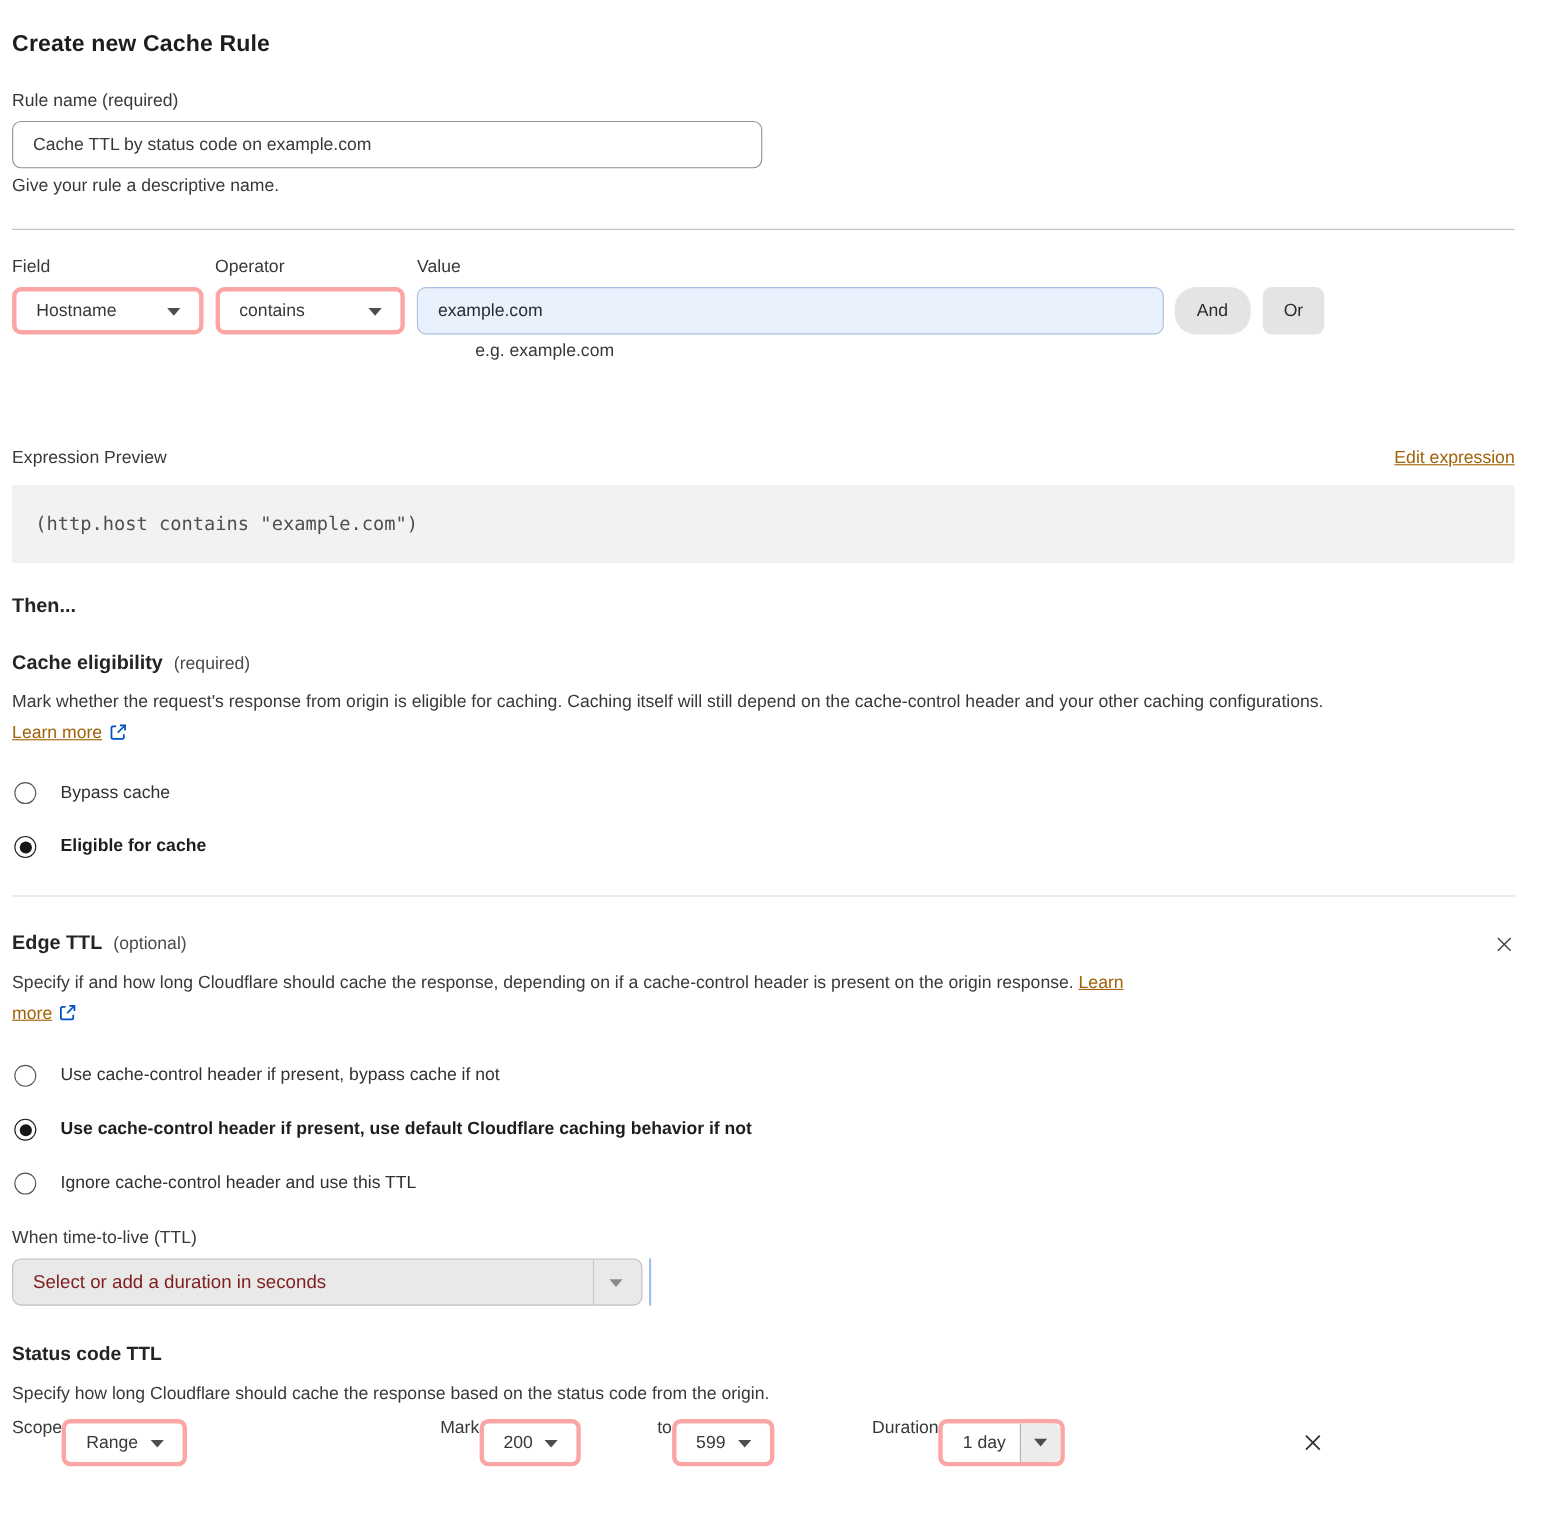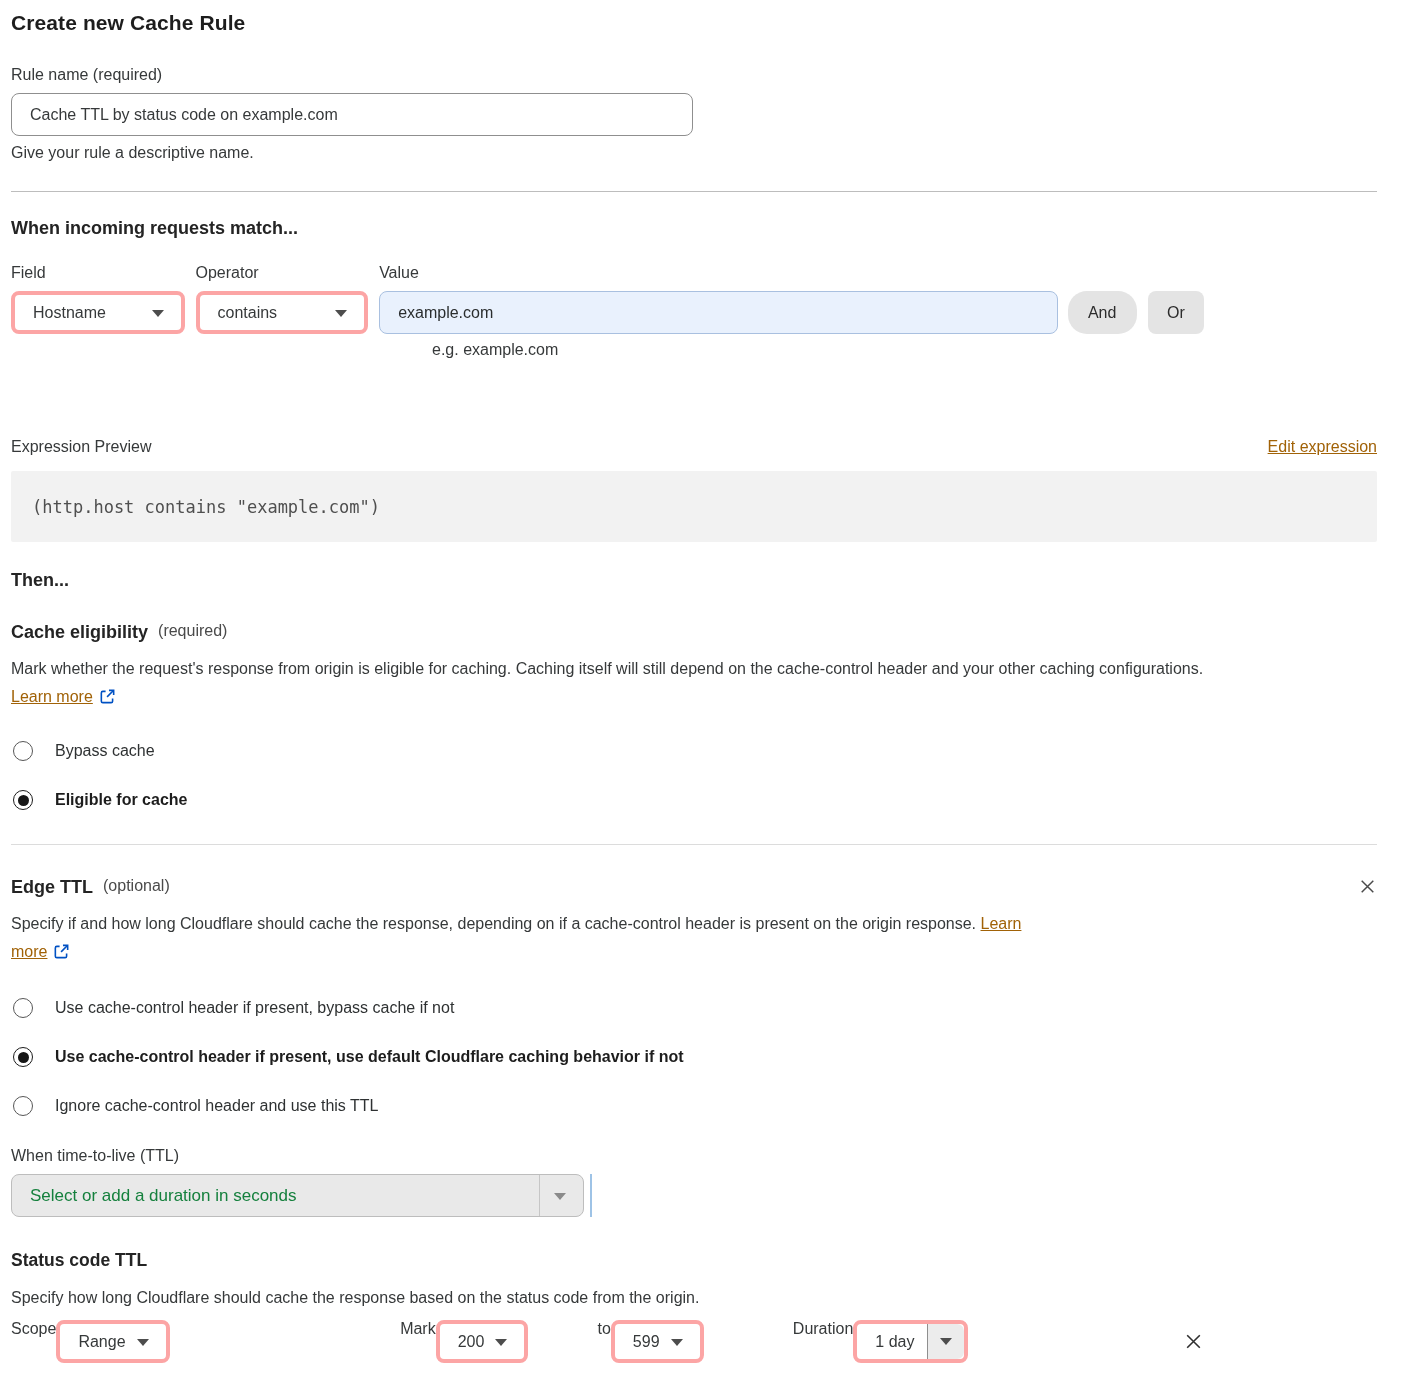--- a/index.html
+++ b/index.html
@@ -2,21 +2,21 @@
 <html><head>
 <meta charset="utf-8">
 <style>
   * { box-sizing: border-box; }
   html,body { margin:0; padding:0; background:#ffffff; }
   body {
     width:1412px; height:1376px;
     font-family:"Liberation Sans","DejaVu Sans",sans-serif;
     font-size:16px; color:#36393a; overflow:hidden;
   }
-  .page { padding:11px 0 0 11px; width:1204px; }
+  .page { padding:28px 0 0 11px; width:1204px; }
 
   h1.page-title { margin:0; font-size:21px; font-weight:700; color:#1d1d1d; letter-spacing:.1px; }
   .field-label { display:block; font-size:16px; color:#36393a; }
   .helper { font-size:16px; color:#36393a; }
 
   .rule-label { margin-top:31px; }
   .text-input {
     margin-top:9px; display:block; width:682px; height:43px;
     border:1px solid #8f8f8f; border-radius:8px; padding:0 18px;
     font-family:inherit; font-size:16px; color:#36393a; background:#fff; outline:none;
@@ -62,21 +62,21 @@
   .expr-header { margin-top:43px; width:1366px; display:flex; justify-content:space-between; align-items:flex-end; }
   a.link { color:#a16207; text-decoration:underline; cursor:pointer;margin-top:36px; }
   .code-block {
     margin-top:15px; width:1366px; height:71px; background:#f2f2f2; border-radius:2px;
     display:flex; align-items:center; padding-left:21px;
   }
   .code-block code { font-family:"DejaVu Sans Mono","Liberation Mono",monospace; font-size:17px; color:#4f4f4f; }
 
   h2.then-heading { margin-top:28px; }
 
-  .section-head-row { margin-top:31px; width:1366px; display:flex; align-items:flex-start; }
+  .section-head-row { margin-top:31px; width:1366px; display:flex; align-items:flex-end; }
   .section-head-row .spacer { flex:1; }
   .head-bold { font-size:18px; font-weight:700; color:#242424; }
   .head-qualifier { font-size:16px; color:#4a4a4a; margin-left:10px; }
 
   .para { margin:12px 0 0 0; line-height:28px; font-size:16px; color:#36393a; }
   .para.cache-w { max-width:1270px; }
   .para.edge-w { max-width:1050px; }
   .ext-icon { display:inline-block; vertical-align:-3px; margin-left:6px; color:#0051c3; }
 
   .radio-group { margin-top:27px; }
@@ -95,21 +95,21 @@
   }
   .radio-row.checked .radio-label { font-weight:700; color:#1d1d1d; }
 
   .icon-btn { background:none; border:none; padding:0; cursor:pointer; line-height:0; }
 
   .ttl-label { margin-top:31px; }
   .ttl-row { margin-top:9px; display:flex; align-items:center; }
   .ttl-select {
     position:relative; width:573px; height:43px; background:#e9e9e9;
     border:1px solid #bdbdbd; border-radius:8px; display:flex; align-items:center;
-    padding:0 60px 0 18px; color:#15803d; font-size:17px;
+    padding:0 60px 0 18px; color:#7f1d1d; font-size:17px;
   }
   .ttl-select .seg {
     position:absolute; right:0; top:0; bottom:0; width:44px;
     border-left:1px solid #c6c6c6; border-radius:0 8px 8px 0;
     display:flex; align-items:center; justify-content:center;
   }
   .ttl-caret-line { width:2px; height:43px; background:#9ec3e6; margin-left:6px; }
 
   h2.status-heading { margin-top:33px; font-size:17.5px; }
   .status-para { margin-top:13px; }
@@ -136,21 +136,20 @@
 <div class="page">
 
   <h1 class="page-title">Create new Cache Rule</h1>
 
   <label class="field-label rule-label">Rule name (required)</label>
   <input class="text-input" type="text" value="Cache TTL by status code on example.com" style="">
   <div class="helper rule-helper">Give your rule a descriptive name.</div>
 
   <hr class="divider">
 
-  <h2 class="section-heading">When incoming requests match...</h2>
 
   <div class="cond-row">
     <div class="cond-col w-field">
       <span class="field-label">Field</span>
       <div class="select">
         <span>Hostname</span>
         <span class="caret"></span>
       </div>
     </div>
     <div class="cond-col w-op">

